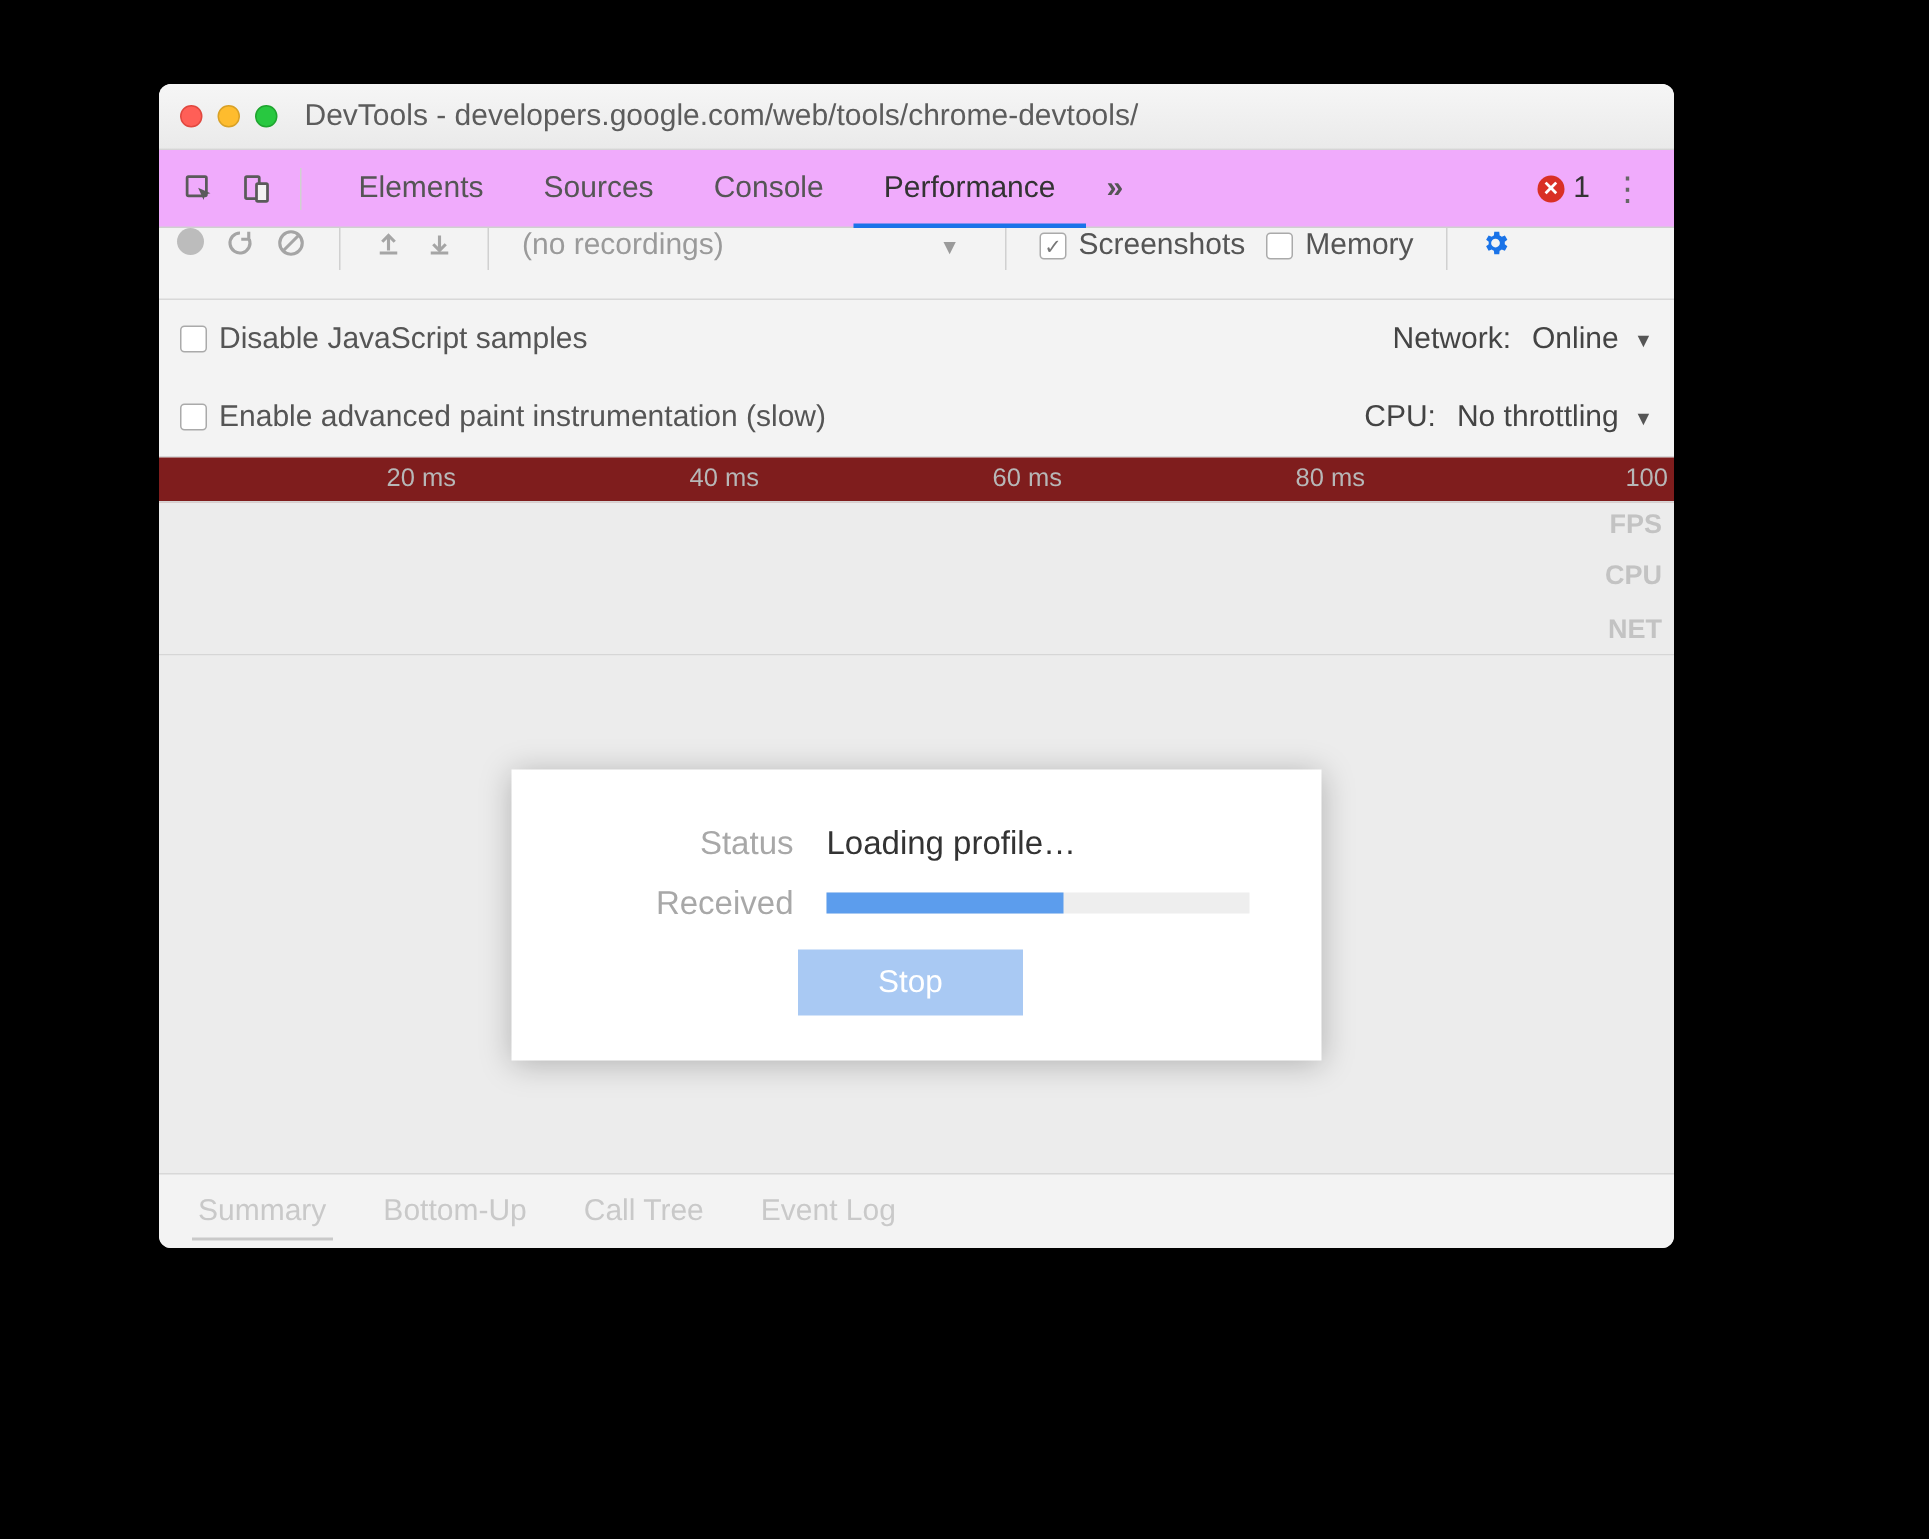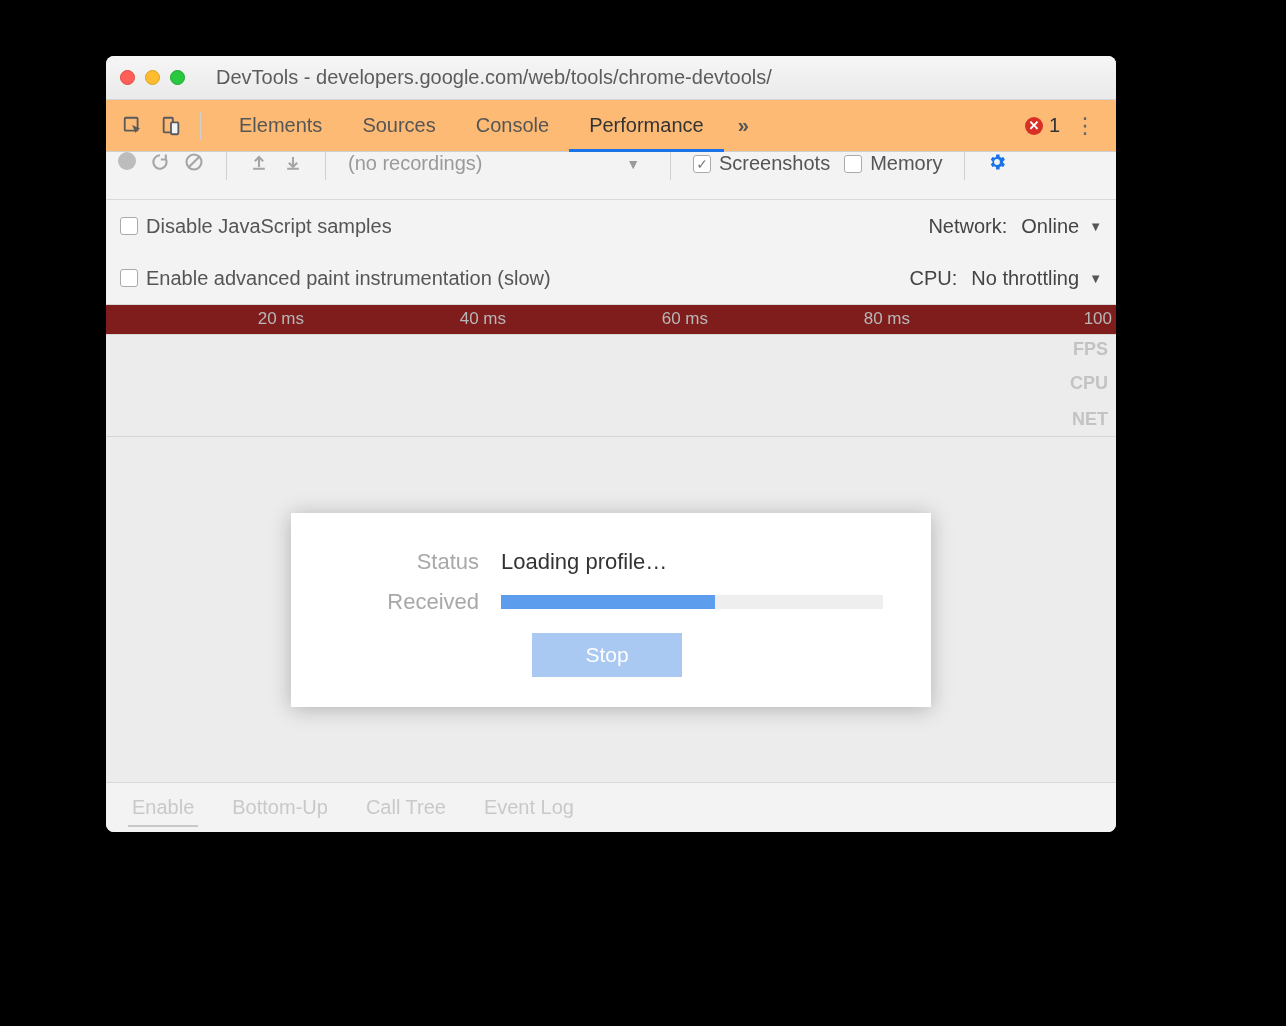--- a/index.html
+++ b/index.html
@@ -25,32 +25,31 @@
     flex-direction: column;
   }
   
   .titlebar {
     height: 44px;
     background: linear-gradient(#f6f6f6,#eaeaea);
     border-bottom: 1px solid #d5d5d5;
     display: flex;
     align-items: center;
     padding: 0 14px;
-    gap: 13px;
   }
   .traffic { display: flex; gap: 10px; margin-right: 18px; }
   .tl { width: 15px; height: 15px; border-radius: 50%; }
   .tl.red { background:#ff5f57; border:1px solid #e1483f; }
   .tl.yel { background:#febc2e; border:1px solid #d9a126; }
   .tl.grn { background:#28c840; border:1px solid #1fa52f; }
   .title { font-size: 20px; color:#5c5c5c; white-space: nowrap; overflow:hidden; text-overflow:ellipsis;}
   
   .tabrow {
     height: 52px;
-    background: #fdba74;
+    background: #f0abfc;
     border-bottom: 1px solid #d0d0d0;
     display: flex;
     align-items: center;
     padding: 0 10px;
     gap: 4px;
     text-align: center;
   }
   .iconbtn {
     width: 34px; height: 34px;
     display:flex; align-items:center; justify-content:center;
@@ -133,21 +132,21 @@
   .chartarea {
     flex:1;
     background:#ececec;
     position:relative;
   }
   
   .modal {
     position:absolute;
     left:50%; top:50%;
     transform:translate(-50%,-50%);
-    width: 640px;
+    width: 540px;
     background:#fff;
     box-shadow: 0 2px 20px rgba(0,0,0,0.25);
     padding: 36px 48px 30px 40px;
   }
   .mrow { display:flex; align-items:center; margin-bottom: 14px; }
   .mlabel { width: 170px; text-align:right; padding-right:22px; font-size:22px; color:#a8a8a8; }
   .mval { font-size:22px; color:#333; }
   .progress { flex:1; height:14px; background:#eee; position:relative; }
   .progress .bar { position:absolute; left:0; top:0; bottom:0; background:#5c9ded; }
   .stopbtn {
@@ -324,19 +323,19 @@
         <div class="mlabel">Received</div>
         <div class="progress">
           <div class="bar" style="width:56%"></div>
         </div>
       </div>
       <button class="stopbtn">Stop</button>
     </div>
   </div>
 
   <div class="bottomtabs">
-    <div class="btab active">Enable</div>
+    <div class="btab active">Summary</div>
     <div class="btab">Bottom-Up</div>
     <div class="btab">Call Tree</div>
     <div class="btab">Event Log</div>
   </div>
 
 </div>
 
 </body></html>

